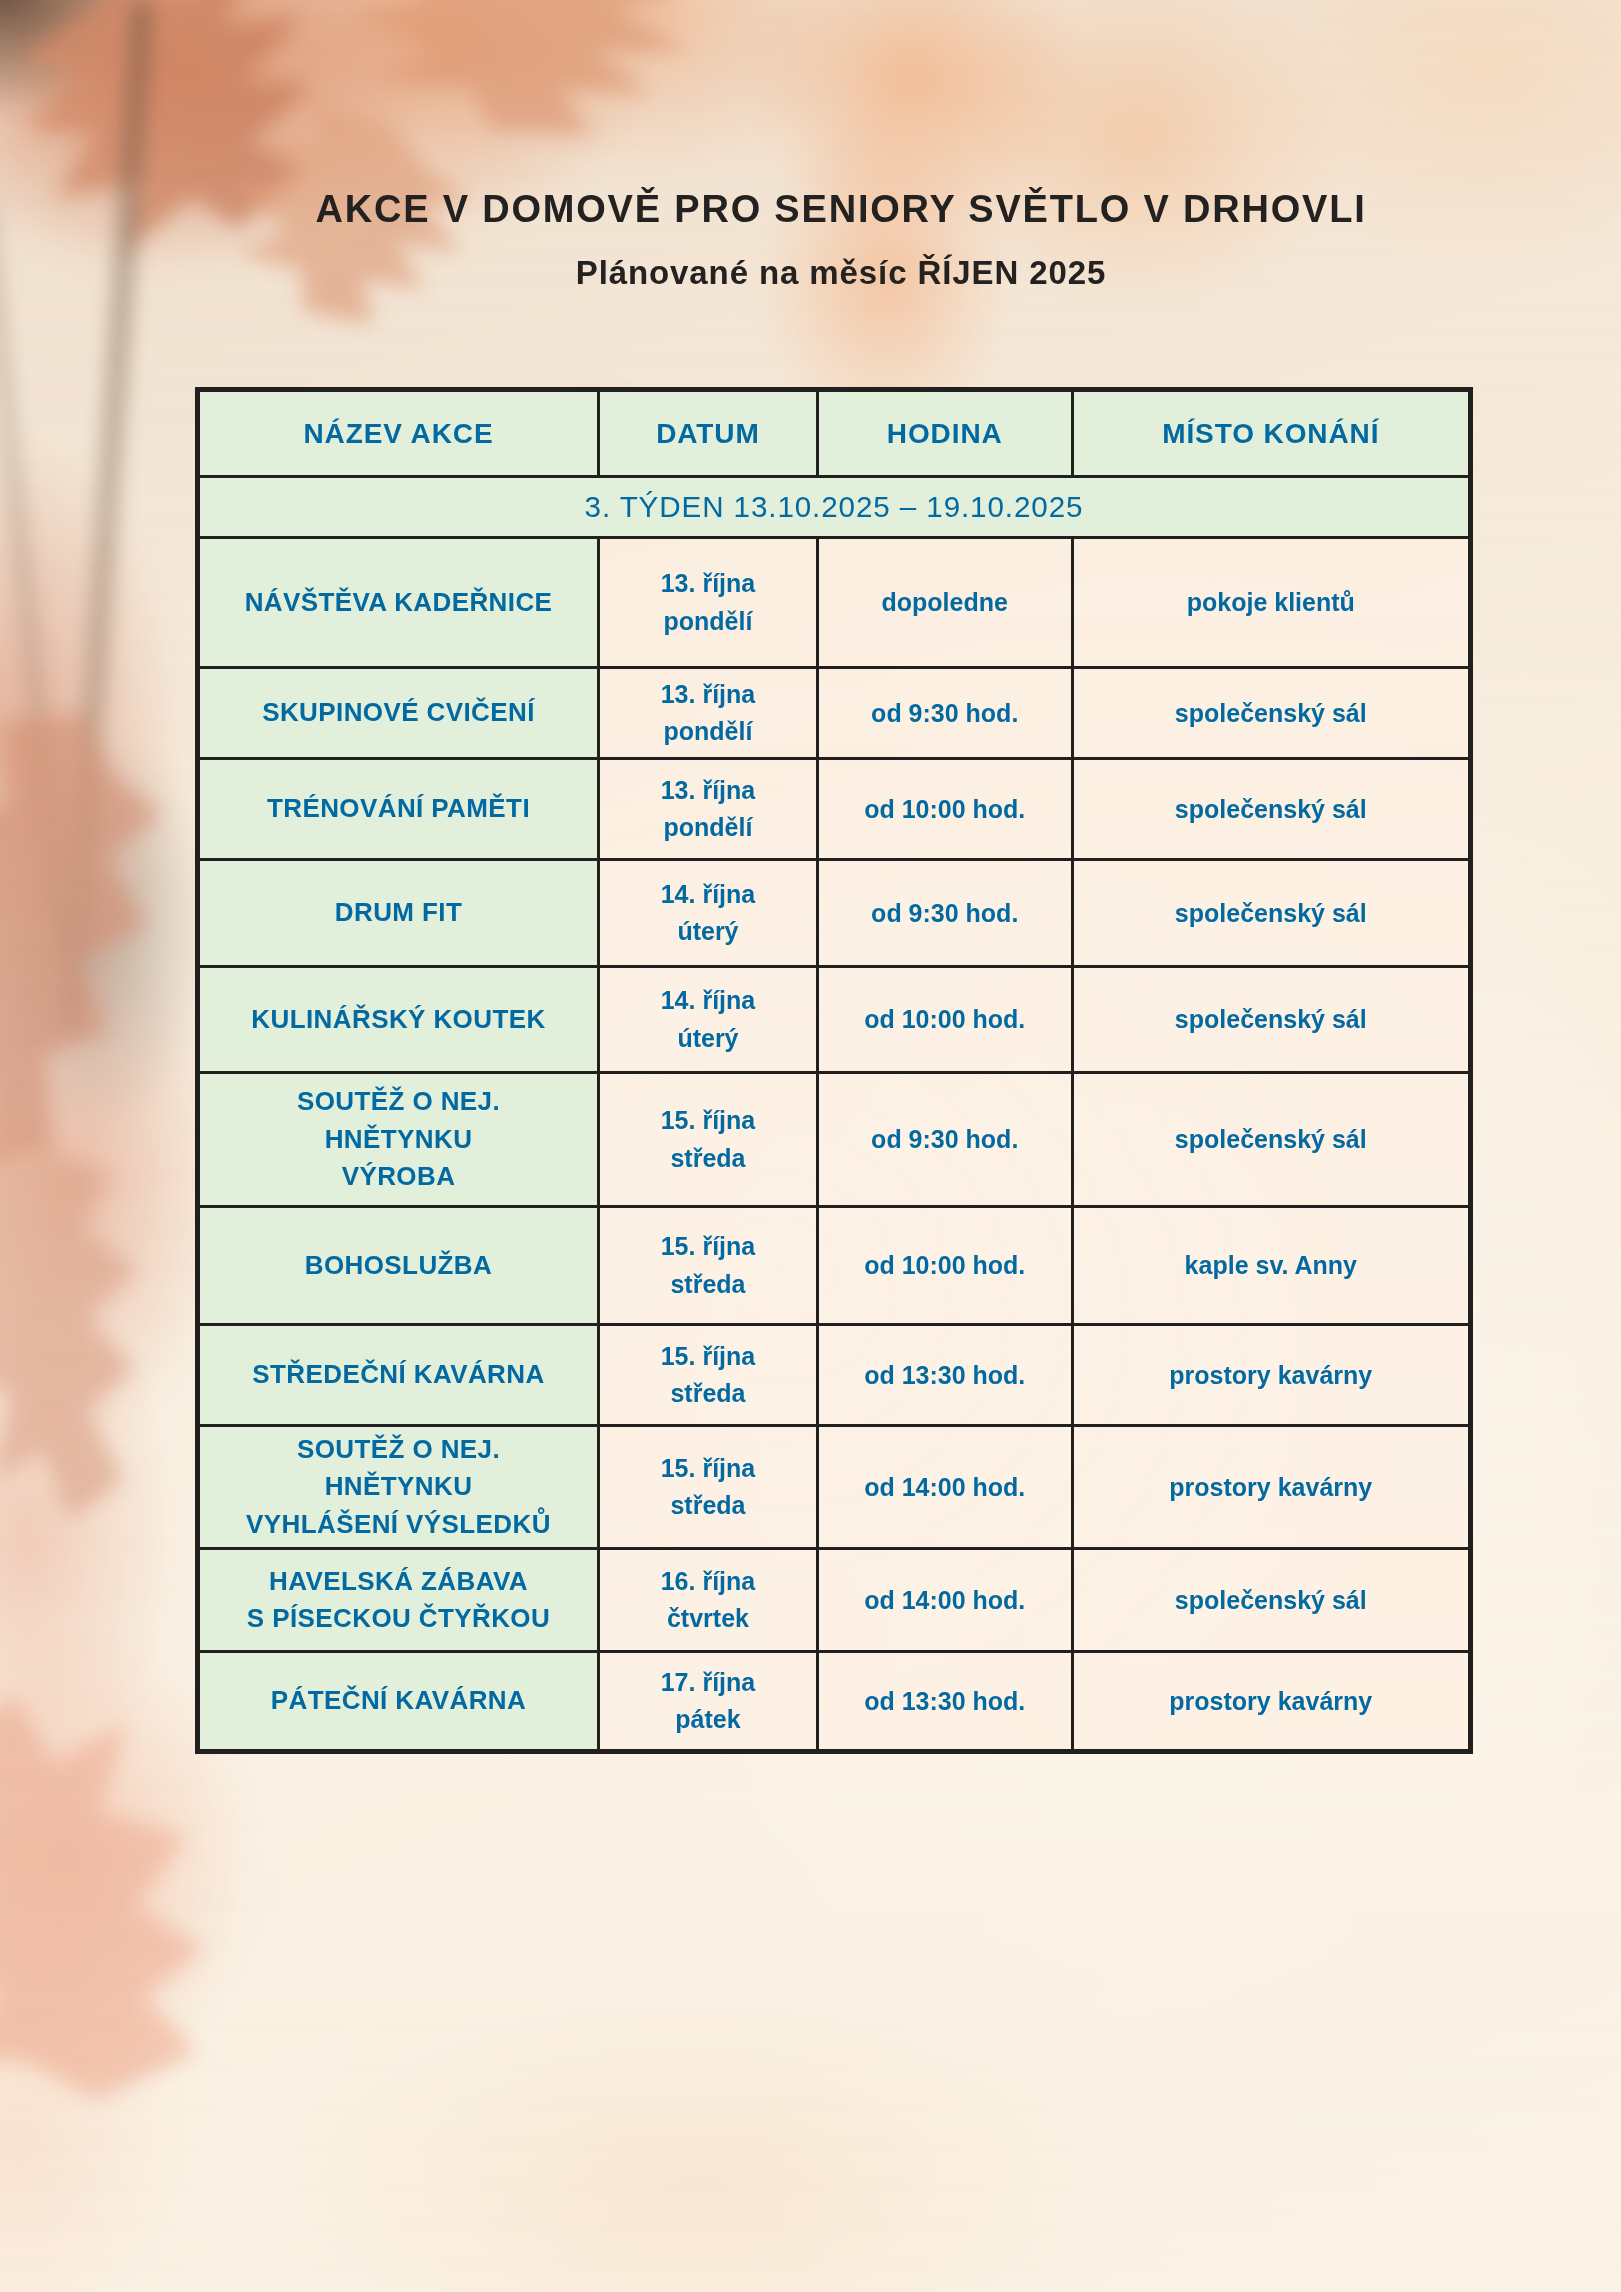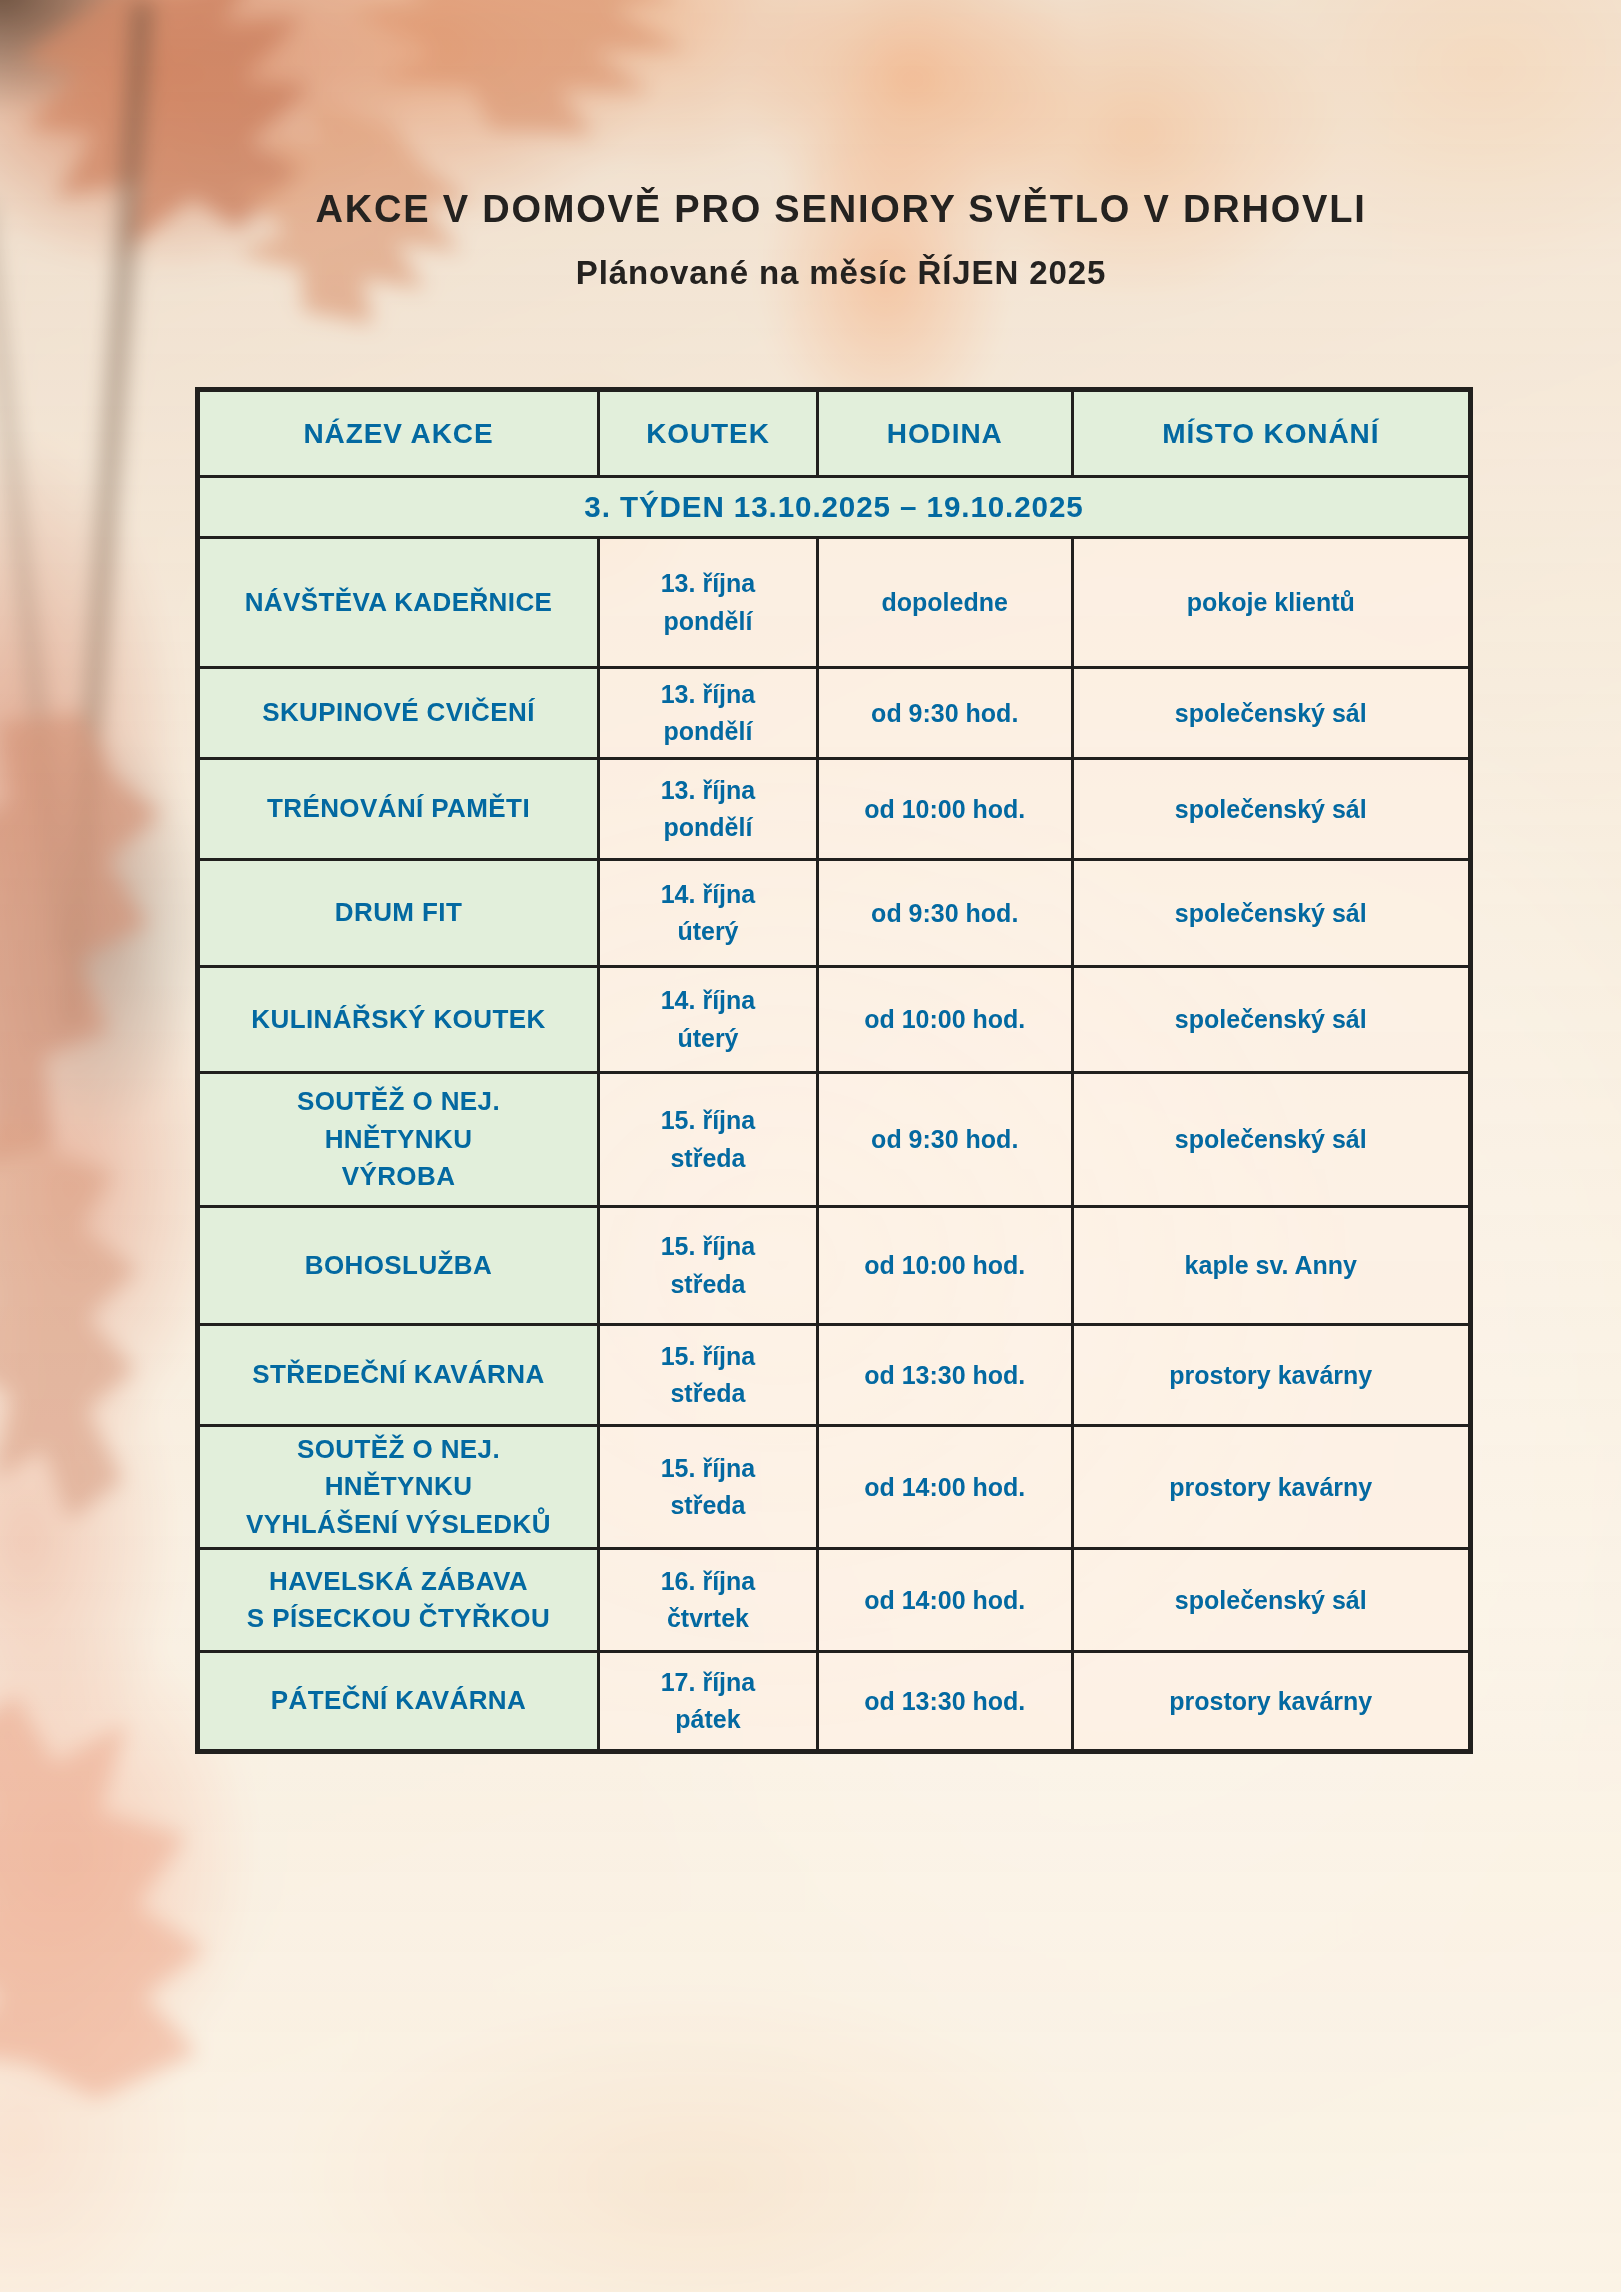--- a/index.html
+++ b/index.html
@@ -90,21 +90,21 @@
     padding:3.6px 9px;
   }
   thead tr{height:87px;}
   th{
     background:var(--green,#e2efdb);
     font-size:28px;font-weight:700;letter-spacing:0.9px;
   }
   tr.week-row{height:61px;}
   tr.week-row td{
     background:var(--green,#e2efdb);
-    font-size:29.6px;font-weight:700;letter-spacing:0.9px;
+    font-size:29.6px;font-weight:400;letter-spacing:0.9px;
   }
   td.c-name{
     background:var(--green,#e2efdb);
     font-size:26px;font-weight:700;letter-spacing:0.4px;
     white-space:pre-line;line-height:1.45;
   }
   td.c-date,td.c-time,td.c-place{
     background:var(--peach,rgba(252,240,228,0.80));
     font-size:25px;font-weight:700;
   }
@@ -136,21 +136,21 @@
   <table class="events">
     <colgroup>
       <col style="width:31.5%">
         <col style="width:17.2%">
         <col style="width:20.0%">
         <col style="width:31.3%">
     </colgroup>
     <thead>
       <tr>
         <th>NÁZEV AKCE</th>
-        <th>KOUTEK</th>
+        <th>DATUM</th>
         <th>HODINA</th>
         <th>MÍSTO KONÁNÍ</th>
       </tr>
     </thead>
     <tbody>
       <tr class="week-row">
         <td colspan="4">3. TÝDEN 13.10.2025 – 19.10.2025</td>
       </tr>
 
     <tr style="height: 130px;">

